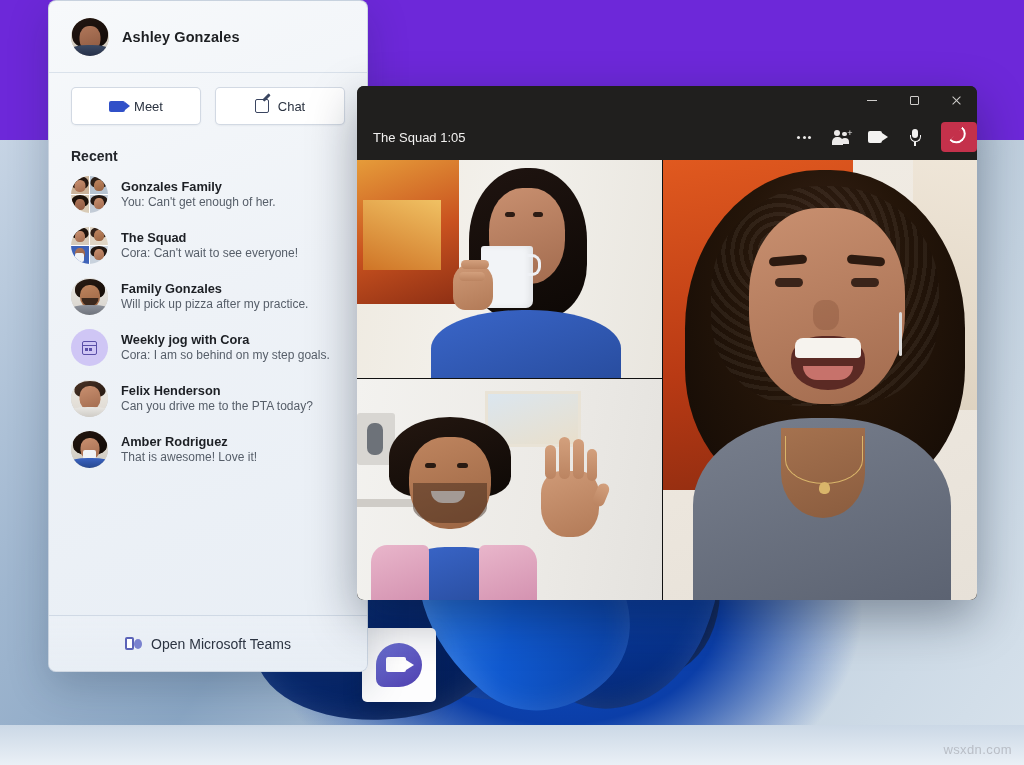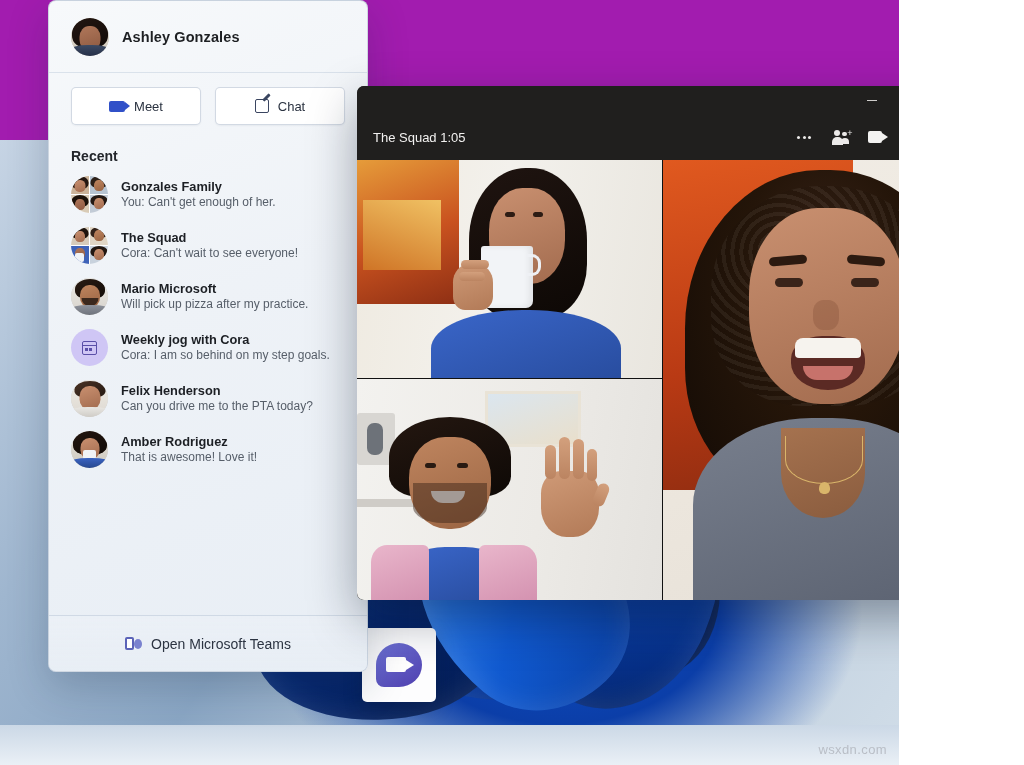--- a/index.html
+++ b/index.html
@@ -1,21 +1,21 @@
 <!DOCTYPE html>
 <html><head>
 <meta charset="utf-8">
 <style>
   * { box-sizing: border-box; margin: 0; padding: 0; }
   html, body {
     width: 1024px; height: 765px; overflow: hidden;
     font-family: "Liberation Sans", sans-serif;
     background: #ffffff;
   }
-  #stage { position: relative; width: 899px; height: 765px; background: #a21caf; overflow: hidden; }
+  #stage { position: relative; width: 1024px; height: 765px; background: #6d28d9; overflow: hidden; }
 
   
   #desktop {
     position: absolute; left: 0; top: 140px; width: 1024px; height: 625px;
     background:
       radial-gradient(ellipse 420px 300px at 560px 470px, #0d50c8 0%, #0b3ea8 38%, rgba(11,62,168,0) 72%),
       linear-gradient(125deg, #c6d4e4 0%, #9fb6cf 22%, #8aa6c4 40%, #b9cada 62%, #d7e2ec 100%);
     overflow: hidden;
   }
   #desktop::after {
@@ -366,21 +366,21 @@
         <div class="avatar">
           <div class="face">
             <div class="bg" style="background:linear-gradient(#eceae5,#d6d2cb)"></div>
             <div class="hair" style="top:1px;width:30px;height:20px;background:linear-gradient(150deg,#2a1c14,#120b07)"></div>
             <div class="head skin-c" style="top:7px;width:20px;height:22px"></div>
             <div style="position:absolute;left:50%;transform:translateX(-50%);top:20px;width:17px;height:8px;background:#3b281d;border-radius:0 0 8px 8px"></div>
             <div class="body" style="width:39px;height:10px;background:linear-gradient(#8d919a,#6e737c)"></div>
           </div>
         </div>
         <div class="row-text">
-          <div class="row-title">Mario Microsoft</div>
+          <div class="row-title">Family Gonzales</div>
           <div class="row-sub">Will pick up pizza after my practice.</div>
         </div>
       </div>
 
 
       <div class="row">
         <div class="av-cal">
           <span class="cal-glyph"></span>
         </div>
         <div class="row-text">

